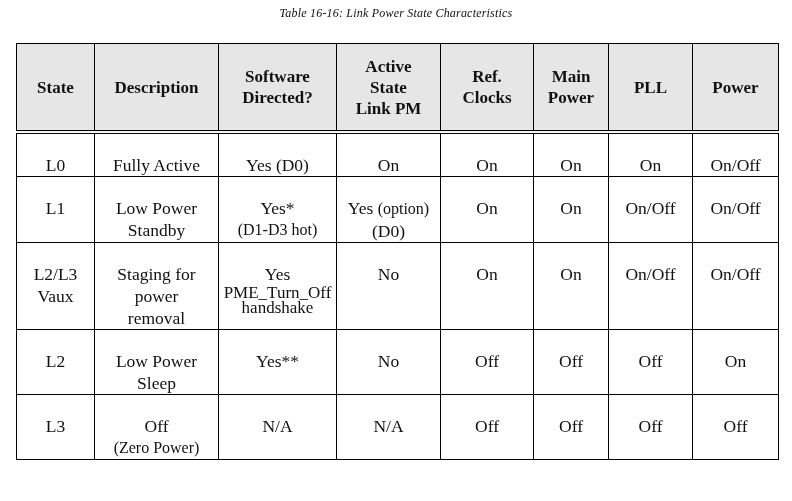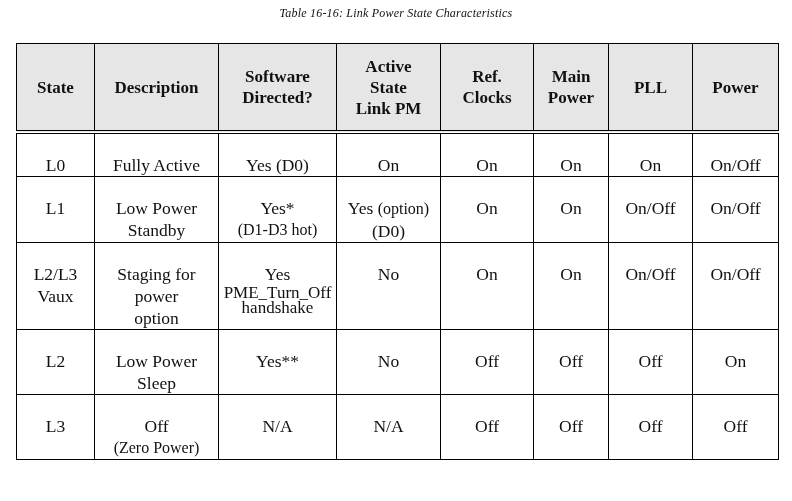--- a/index.html
+++ b/index.html
@@ -108,21 +108,21 @@
     </tr>
 
     <tr style="height:81px">
       <td>
           <span class="line">L2/L3</span>
           <span class="line">Vaux</span>
         </td>
       <td>
           <span class="line">Staging for</span>
           <span class="line">power</span>
-          <span class="line">option</span>
+          <span class="line">removal</span>
         </td>
       <td>
           <span class="line">Yes</span>
           <span class="tiny">PME_Turn_Off</span>
           <span class="tiny">handshake</span>
         </td>
       <td>
           <span class="line">No</span>
         </td>
       <td>On</td>

